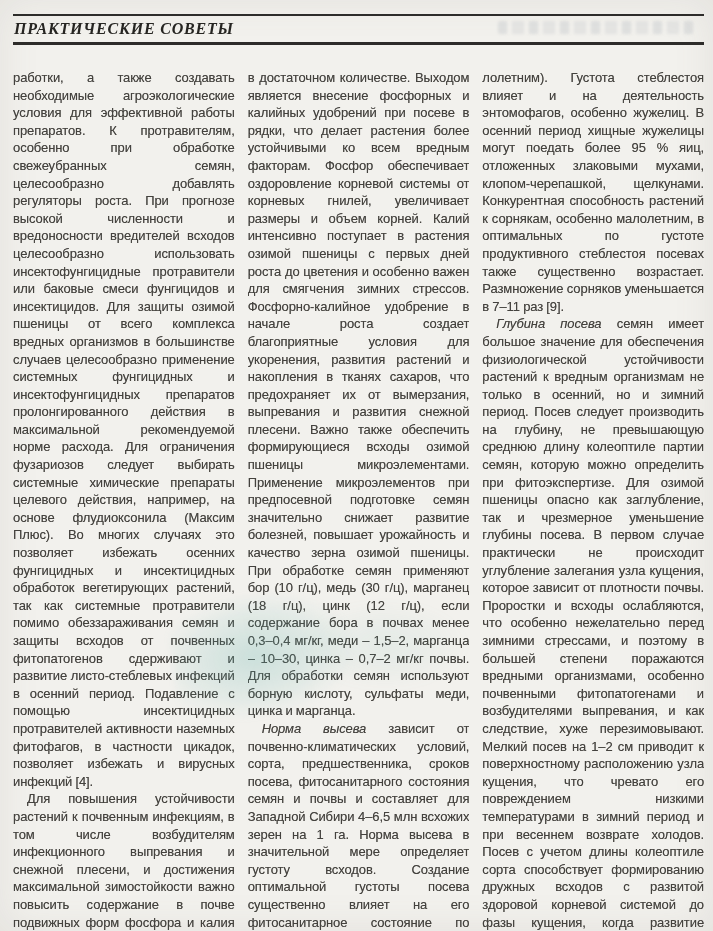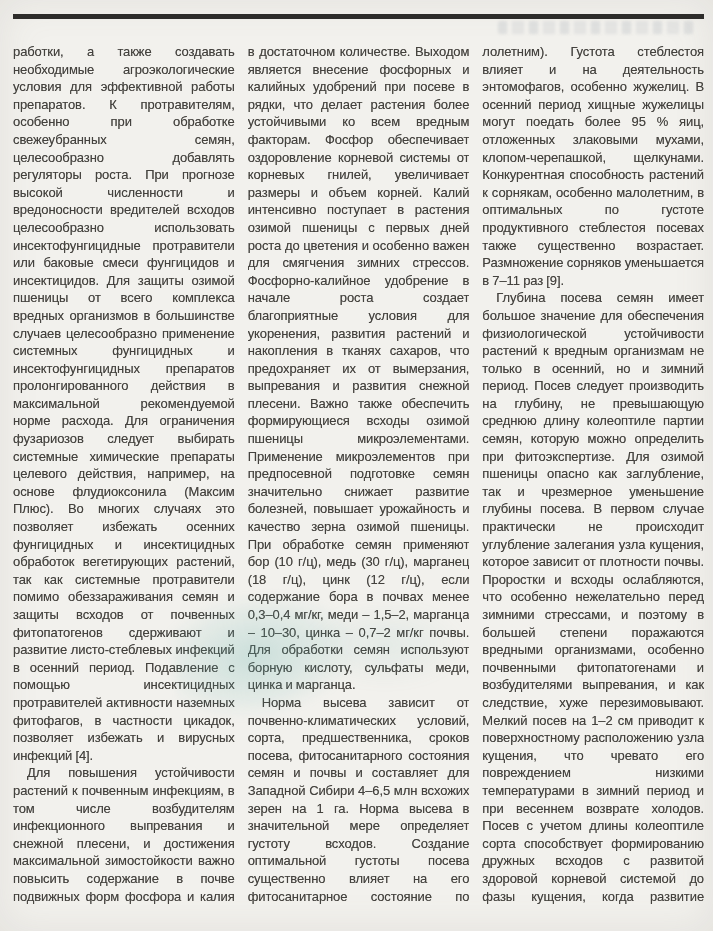--- a/index.html
+++ b/index.html
@@ -33,21 +33,21 @@
     text-align:justify;
     font-size:13px;line-height:17.6px;
     letter-spacing:-0.1px;word-spacing:-0.3px;
     color:#44423e;
     text-shadow:0 0 0.45px rgba(70,68,64,0.55);
     hyphens:auto;-webkit-hyphens:auto;
     overflow:hidden;
   }
   .para{margin:0;}
   .para.indent{text-indent:14px;}
-  .lead{}
+  .lead{font-style:italic;}
   
   .stamp-smudge{
     position:absolute;left:172px;top:592px;
     width:185px;height:125px;
     background:radial-gradient(ellipse at 45% 50%,rgba(102,178,172,0.28) 0%,rgba(102,178,172,0.12) 45%,rgba(102,178,172,0) 72%);
     filter:blur(3px);
     transform:rotate(-8deg);
     pointer-events:none;
   }
   .stamp-smudge2{
@@ -71,20 +71,23 @@
   }
 </style>
 </head>
 <body>
 
 <div class="page">
   <div class="ghost-text"></div>
 
   <div class="content">
     <div class="rule rule-top"></div>
+    <div class="masthead-row">
+      <span class="masthead">ПРАКТИЧЕСКИЕ СОВЕТЫ</span>
+    </div>
     <div class="rule rule-bottom"></div>
 
     <div class="columns">
 
       <div class="col" lang="ru">
         <p class="para"><span>работки, а также создавать необходимые агроэкологические условия для эффективной работы препаратов. К протравителям, особенно при обработке свежеубранных семян, целесообразно добавлять регуляторы роста. При прогнозе высокой численности и вредоносности вредителей всходов целесообразно использовать инсектофунгицидные протравители или баковые смеси фунгицидов и инсектицидов. Для защиты озимой пшеницы от всего комплекса вредных организмов в большинстве случаев целесообразно применение системных фунгицидных и инсектофунгицидных препаратов пролонгированного действия в максимальной рекомендуемой норме расхода. Для ограничения фузариозов следует выбирать системные химические препараты целевого действия, например, на основе флудиоксонила (Максим Плюс). Во многих случаях это позволяет избежать осенних фунгицидных и инсектицидных обработок вегетирующих растений, так как системные протравители помимо обеззараживания семян и защиты всходов от почвенных фитопатогенов сдерживают и развитие листо-стеблевых инфекций в осенний период. Подавление с помощью инсектицидных протравителей активности наземных фитофагов, в частности цикадок, позволяет избежать и вирусных инфекций [4].</span></p>
         <p class="para indent"><span>Для повышения устойчивости растений к почвенным инфекциям, в том числе возбудителям инфекционного выпревания и снежной плесени, и достижения максимальной зимостойкости важно повысить содержание в почве подвижных форм фосфора и калия [3]. Несмотря на то, что во многих типах сибирских почв эти макроэлементы содержатся в избытке, при понижении осенних температур они переходят в неподвижную форму, и растения не получают их</span></p>
       </div>
 
       <div class="col" lang="ru">

